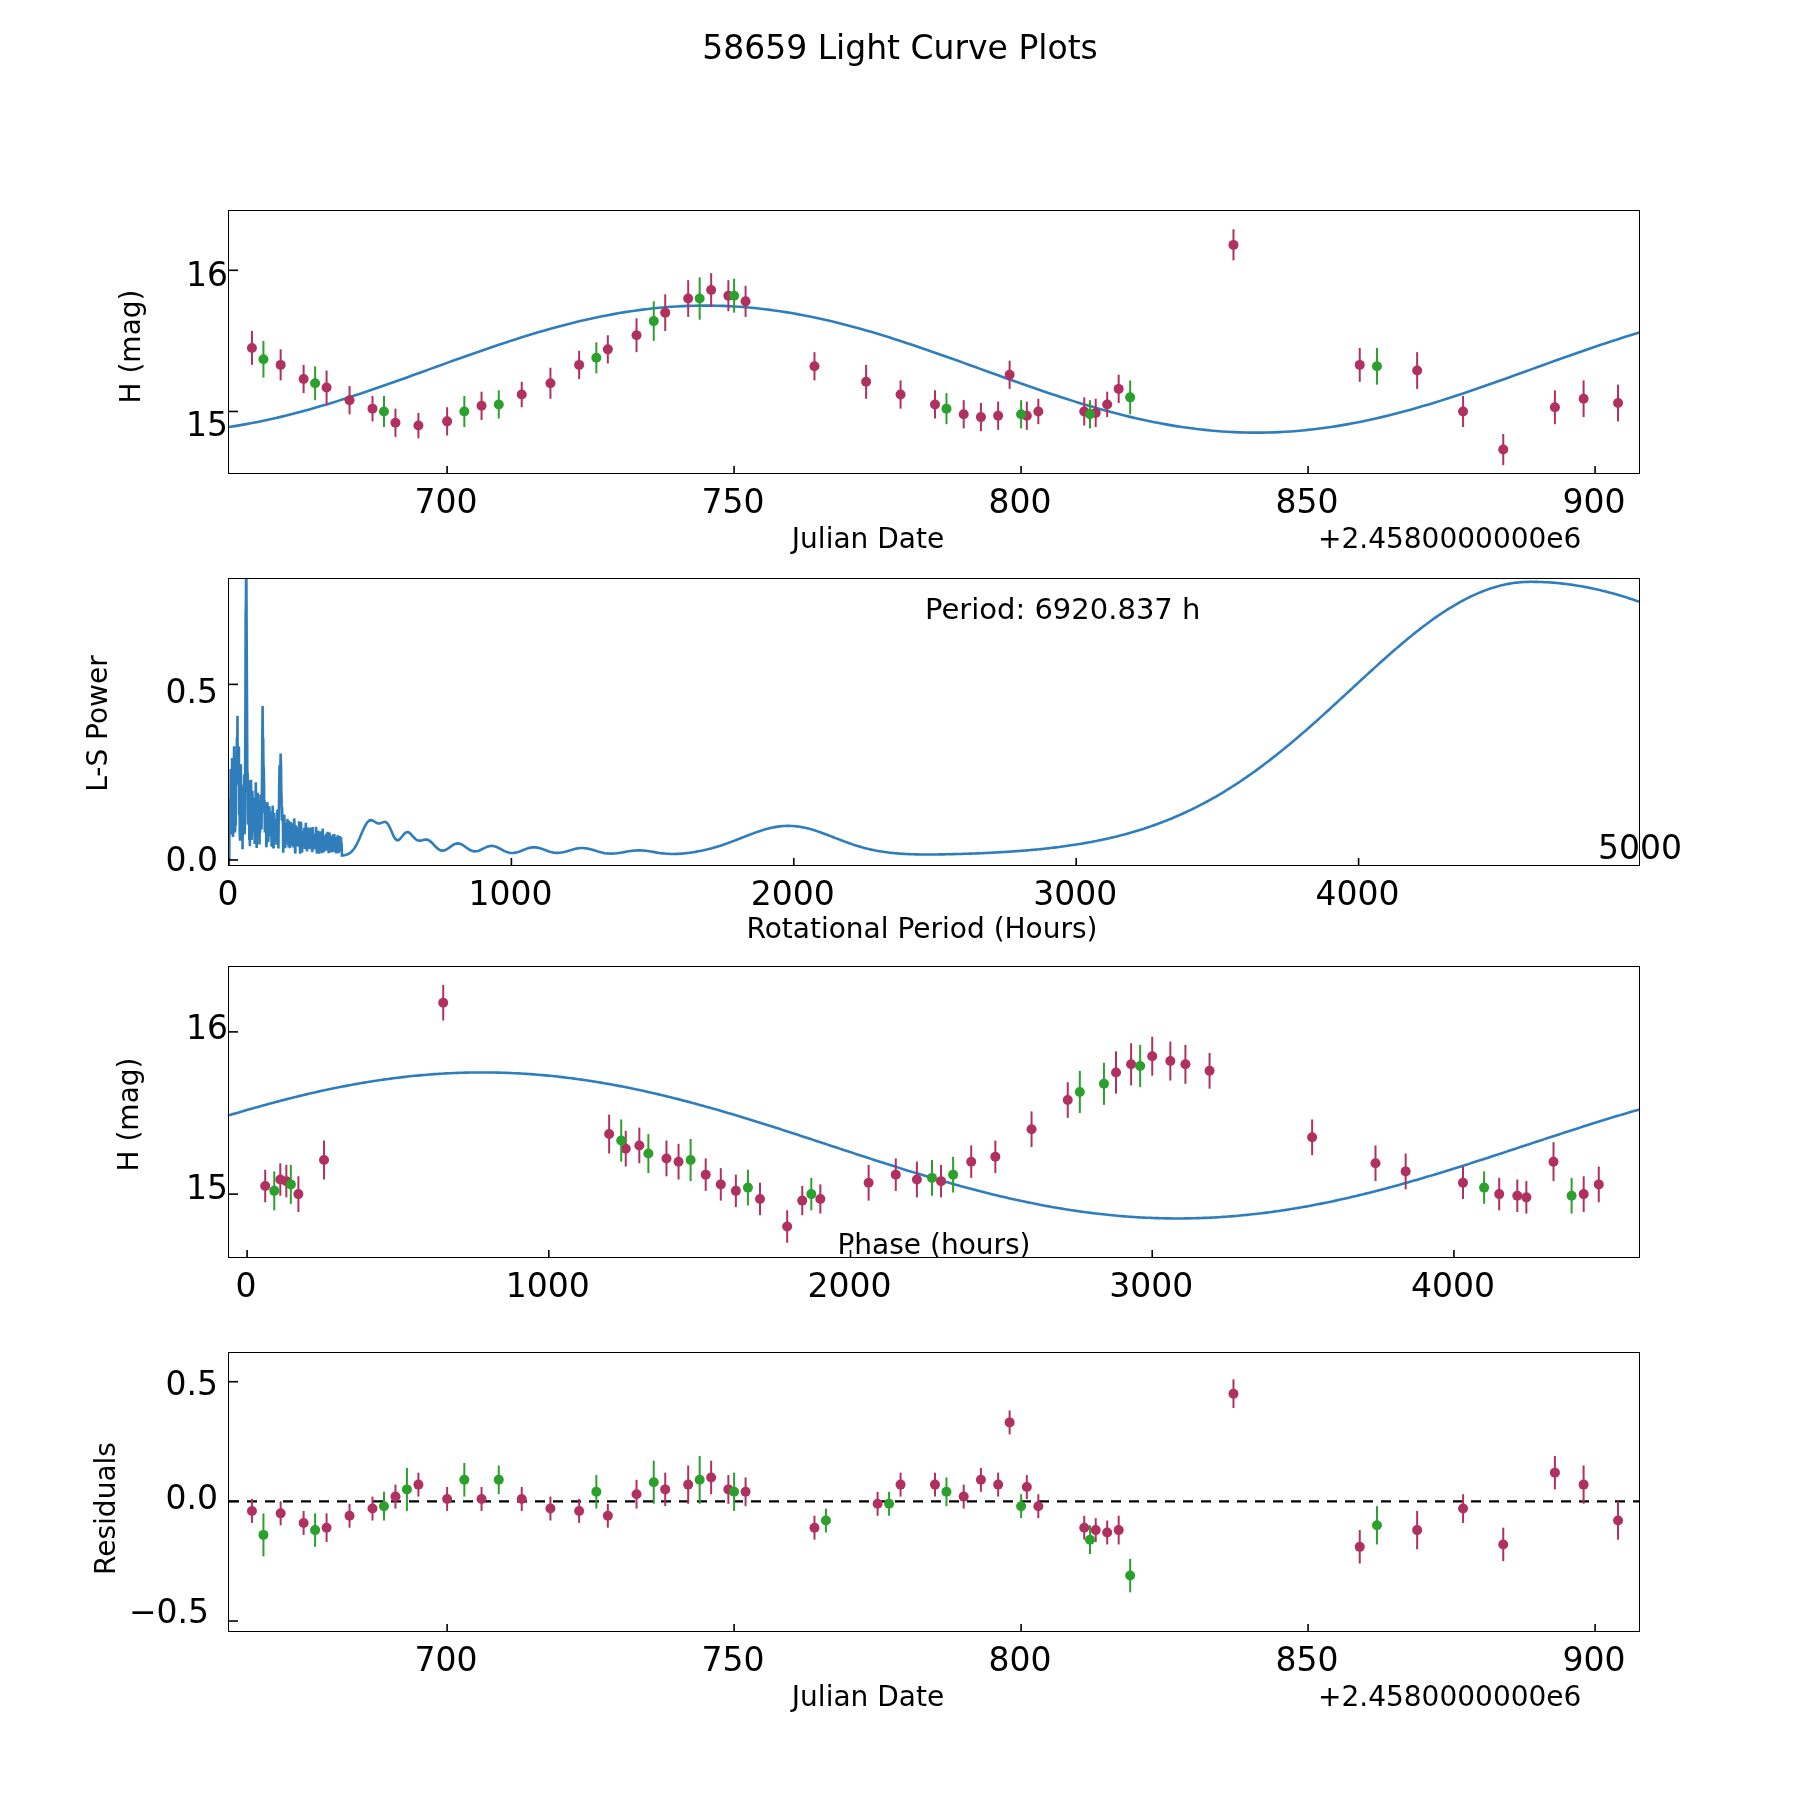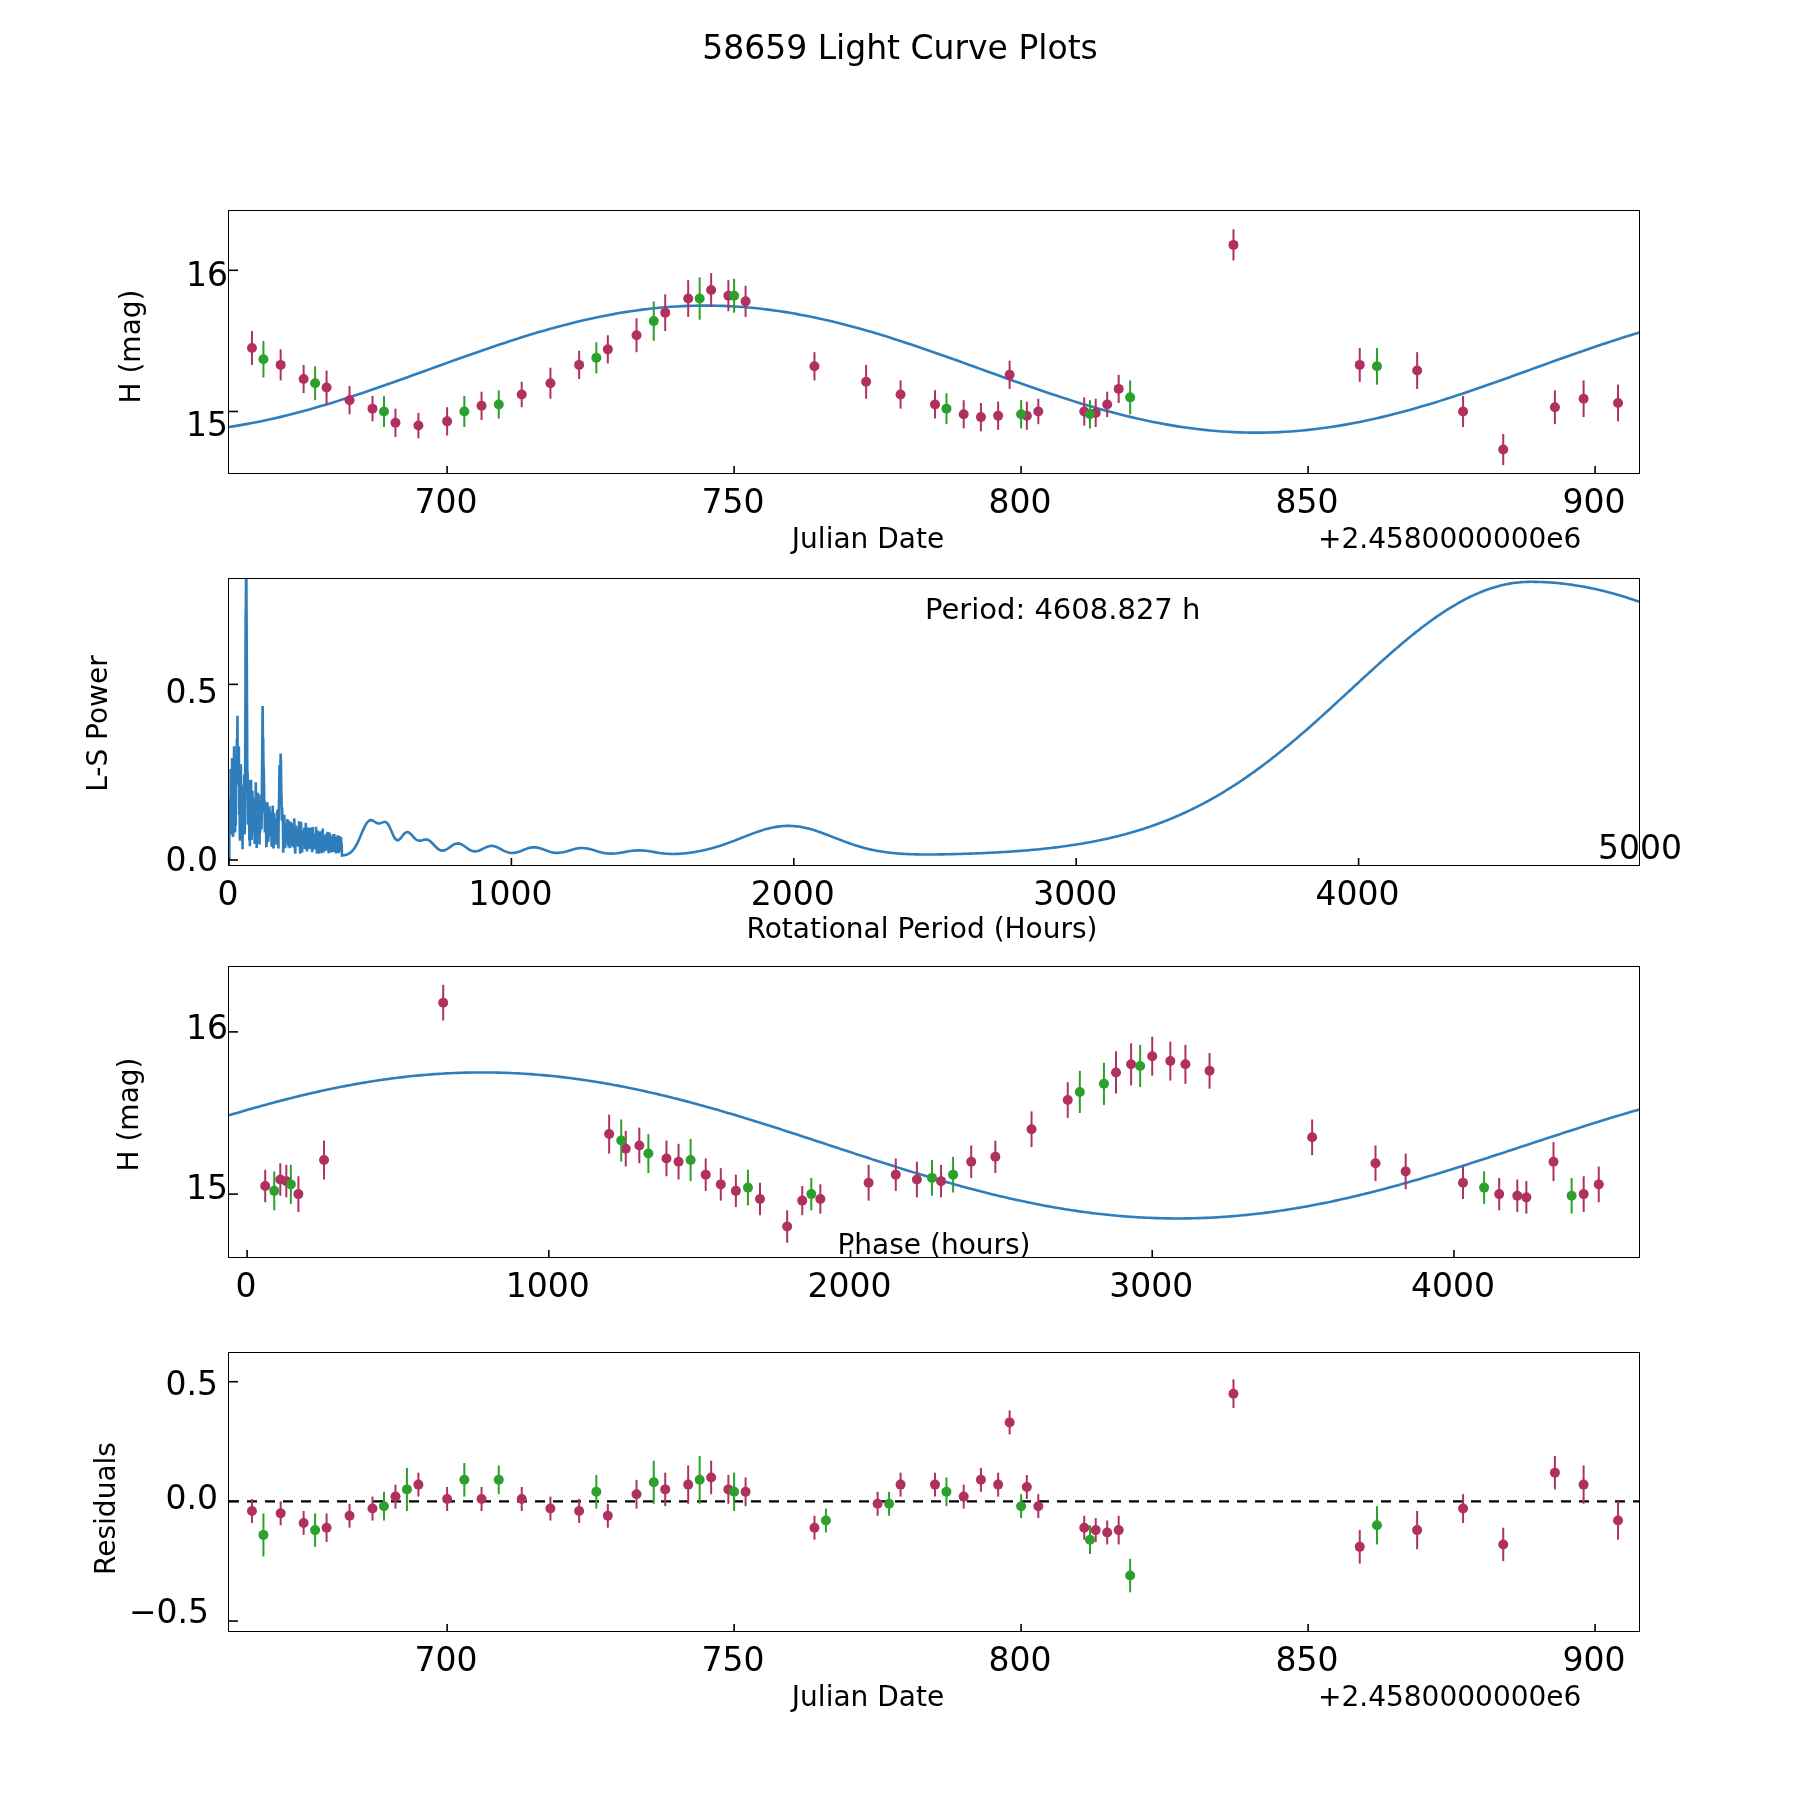--- a/index.html
+++ b/index.html
@@ -223,21 +223,21 @@
           <line x1="1129.6000000000001" y1="288" x2="1129.6000000000001" y2="279" stroke="#000" stroke-width="1.6"></line>
           <line x1="1412" y1="288" x2="1412" y2="279" stroke="#000" stroke-width="1.6"></line>
           <line x1="0" y1="280.9756097560976" x2="9" y2="280.9756097560976" stroke="#000" stroke-width="1.6"></line>
           <line x1="0" y1="105.3658536585366" x2="9" y2="105.3658536585366" stroke="#000" stroke-width="1.6"></line>
         </svg>
     </div>
     <div class="ylabel" style="left:-53px; top:707px; width:300px; transform: rotate(-90deg);">L-S Power</div>
     <div class="tick-label" style="left:148px; top:840px; width:70px; text-align:right;">0.0</div>
     <div class="tick-label" style="left:148px; top:672px; width:70px; text-align:right;">0.5</div>
     <div class="xlabel" style="left:692px; top:912px; width:460px;">Rotational Period (Hours)</div>
-    <div class="annot" style="left:925px; top:592px;">Period: 4608.827 h</div>
+    <div class="annot" style="left:925px; top:592px;">Period: 6920.837 h</div>
   </div>
 
   <div class="panel">
     <div class="axes" id="ax3" style="left:228px; top:966px; width:1412px; height:292px;">
       <svg id="svg3" width="1412" height="292" viewBox="0 0 1412 292">
           <path d="M0.00 148.30 L2.41 147.58 L4.83 146.86 L7.24 146.14 L9.65 145.43 L12.07 144.72 L14.48 144.02 L16.90 143.32 L19.31 142.62 L21.72 141.93 L24.14 141.25 L26.55 140.56 L28.96 139.88 L31.38 139.21 L33.79 138.54 L36.21 137.88 L38.62 137.22 L41.03 136.56 L43.45 135.91 L45.86 135.27 L48.27 134.63 L50.69 134.00 L53.10 133.37 L55.51 132.74 L57.93 132.12 L60.34 131.51 L62.76 130.91 L65.17 130.30 L67.58 129.71 L70.00 129.12 L72.41 128.53 L74.82 127.96 L77.24 127.38 L79.65 126.82 L82.06 126.26 L84.48 125.70 L86.89 125.16 L89.31 124.62 L91.72 124.08 L94.13 123.55 L96.55 123.03 L98.96 122.52 L101.37 122.01 L103.79 121.51 L106.20 121.01 L108.62 120.52 L111.03 120.04 L113.44 119.57 L115.86 119.10 L118.27 118.64 L120.68 118.19 L123.10 117.74 L125.51 117.30 L127.92 116.87 L130.34 116.45 L132.75 116.03 L135.17 115.62 L137.58 115.22 L139.99 114.83 L142.41 114.44 L144.82 114.06 L147.23 113.69 L149.65 113.33 L152.06 112.97 L154.48 112.62 L156.89 112.28 L159.30 111.95 L161.72 111.62 L164.13 111.31 L166.54 111.00 L168.96 110.70 L171.37 110.41 L173.78 110.12 L176.20 109.85 L178.61 109.58 L181.03 109.32 L183.44 109.07 L185.85 108.82 L188.27 108.59 L190.68 108.36 L193.09 108.14 L195.51 107.93 L197.92 107.73 L200.34 107.54 L202.75 107.35 L205.16 107.17 L207.58 107.01 L209.99 106.85 L212.40 106.70 L214.82 106.55 L217.23 106.42 L219.64 106.29 L222.06 106.18 L224.47 106.07 L226.89 105.97 L229.30 105.88 L231.71 105.80 L234.13 105.72 L236.54 105.66 L238.95 105.60 L241.37 105.55 L243.78 105.51 L246.19 105.48 L248.61 105.46 L251.02 105.45 L253.44 105.44 L255.85 105.45 L258.26 105.46 L260.68 105.48 L263.09 105.51 L265.50 105.55 L267.92 105.60 L270.33 105.66 L272.75 105.72 L275.16 105.80 L277.57 105.88 L279.99 105.97 L282.40 106.07 L284.81 106.18 L287.23 106.29 L289.64 106.42 L292.05 106.55 L294.47 106.70 L296.88 106.85 L299.30 107.01 L301.71 107.17 L304.12 107.35 L306.54 107.54 L308.95 107.73 L311.36 107.93 L313.78 108.14 L316.19 108.36 L318.61 108.59 L321.02 108.82 L323.43 109.07 L325.85 109.32 L328.26 109.58 L330.67 109.85 L333.09 110.12 L335.50 110.41 L337.91 110.70 L340.33 111.00 L342.74 111.31 L345.16 111.62 L347.57 111.95 L349.98 112.28 L352.40 112.62 L354.81 112.97 L357.22 113.33 L359.64 113.69 L362.05 114.06 L364.46 114.44 L366.88 114.83 L369.29 115.22 L371.71 115.62 L374.12 116.03 L376.53 116.45 L378.95 116.87 L381.36 117.30 L383.77 117.74 L386.19 118.19 L388.60 118.64 L391.02 119.10 L393.43 119.57 L395.84 120.04 L398.26 120.52 L400.67 121.01 L403.08 121.51 L405.50 122.01 L407.91 122.52 L410.32 123.03 L412.74 123.55 L415.15 124.08 L417.57 124.62 L419.98 125.16 L422.39 125.70 L424.81 126.26 L427.22 126.82 L429.63 127.38 L432.05 127.96 L434.46 128.53 L436.88 129.12 L439.29 129.71 L441.70 130.30 L444.12 130.91 L446.53 131.51 L448.94 132.12 L451.36 132.74 L453.77 133.37 L456.18 134.00 L458.60 134.63 L461.01 135.27 L463.43 135.91 L465.84 136.56 L468.25 137.22 L470.67 137.88 L473.08 138.54 L475.49 139.21 L477.91 139.88 L480.32 140.56 L482.74 141.25 L485.15 141.93 L487.56 142.62 L489.98 143.32 L492.39 144.02 L494.80 144.72 L497.22 145.43 L499.63 146.14 L502.04 146.86 L504.46 147.58 L506.87 148.30 L509.29 149.03 L511.70 149.76 L514.11 150.49 L516.53 151.23 L518.94 151.97 L521.35 152.72 L523.77 153.46 L526.18 154.21 L528.59 154.96 L531.01 155.72 L533.42 156.48 L535.84 157.24 L538.25 158.00 L540.66 158.77 L543.08 159.53 L545.49 160.30 L547.90 161.08 L550.32 161.85 L552.73 162.63 L555.15 163.41 L557.56 164.19 L559.97 164.97 L562.39 165.75 L564.80 166.53 L567.21 167.32 L569.63 168.11 L572.04 168.90 L574.45 169.69 L576.87 170.48 L579.28 171.27 L581.70 172.06 L584.11 172.86 L586.52 173.65 L588.94 174.45 L591.35 175.24 L593.76 176.04 L596.18 176.83 L598.59 177.63 L601.01 178.42 L603.42 179.22 L605.83 180.02 L608.25 180.81 L610.66 181.61 L613.07 182.40 L615.49 183.20 L617.90 183.99 L620.31 184.79 L622.73 185.58 L625.14 186.37 L627.56 187.16 L629.97 187.95 L632.38 188.74 L634.80 189.53 L637.21 190.31 L639.62 191.10 L642.04 191.88 L644.45 192.66 L646.86 193.44 L649.28 194.22 L651.69 195.00 L654.11 195.77 L656.52 196.54 L658.93 197.32 L661.35 198.08 L663.76 198.85 L666.17 199.61 L668.59 200.37 L671.00 201.13 L673.42 201.89 L675.83 202.64 L678.24 203.39 L680.66 204.14 L683.07 204.88 L685.48 205.62 L687.90 206.36 L690.31 207.09 L692.72 207.82 L695.14 208.55 L697.55 209.27 L699.97 209.99 L702.38 210.71 L704.79 211.42 L707.21 212.13 L709.62 212.83 L712.03 213.53 L714.45 214.23 L716.86 214.92 L719.28 215.61 L721.69 216.29 L724.10 216.97 L726.52 217.64 L728.93 218.31 L731.34 218.98 L733.76 219.64 L736.17 220.29 L738.58 220.94 L741.00 221.59 L743.41 222.23 L745.83 222.86 L748.24 223.49 L750.65 224.11 L753.07 224.73 L755.48 225.35 L757.89 225.95 L760.31 226.55 L762.72 227.15 L765.14 227.74 L767.55 228.32 L769.96 228.90 L772.38 229.48 L774.79 230.04 L777.20 230.60 L779.62 231.16 L782.03 231.70 L784.44 232.24 L786.86 232.78 L789.27 233.31 L791.69 233.83 L794.10 234.35 L796.51 234.85 L798.93 235.36 L801.34 235.85 L803.75 236.34 L806.17 236.82 L808.58 237.30 L810.99 237.76 L813.41 238.22 L815.82 238.68 L818.24 239.12 L820.65 239.56 L823.06 239.99 L825.48 240.42 L827.89 240.84 L830.30 241.24 L832.72 241.65 L835.13 242.04 L837.55 242.43 L839.96 242.81 L842.37 243.18 L844.79 243.54 L847.20 243.90 L849.61 244.25 L852.03 244.59 L854.44 244.92 L856.85 245.25 L859.27 245.56 L861.68 245.87 L864.10 246.17 L866.51 246.47 L868.92 246.75 L871.34 247.03 L873.75 247.30 L876.16 247.56 L878.58 247.81 L880.99 248.05 L883.41 248.29 L885.82 248.52 L888.23 248.74 L890.65 248.95 L893.06 249.15 L895.47 249.34 L897.89 249.53 L900.30 249.71 L902.71 249.87 L905.13 250.03 L907.54 250.19 L909.96 250.33 L912.37 250.46 L914.78 250.59 L917.20 250.71 L919.61 250.81 L922.02 250.91 L924.44 251.01 L926.85 251.09 L929.26 251.16 L931.68 251.23 L934.09 251.29 L936.51 251.33 L938.92 251.37 L941.33 251.40 L943.75 251.43 L946.16 251.44 L948.57 251.44 L950.99 251.44 L953.40 251.43 L955.82 251.41 L958.23 251.38 L960.64 251.34 L963.06 251.29 L965.47 251.23 L967.88 251.17 L970.30 251.10 L972.71 251.02 L975.12 250.92 L977.54 250.83 L979.95 250.72 L982.37 250.60 L984.78 250.48 L987.19 250.34 L989.61 250.20 L992.02 250.05 L994.43 249.89 L996.85 249.72 L999.26 249.55 L1001.68 249.36 L1004.09 249.17 L1006.50 248.97 L1008.92 248.76 L1011.33 248.54 L1013.74 248.31 L1016.16 248.08 L1018.57 247.84 L1020.98 247.58 L1023.40 247.33 L1025.81 247.06 L1028.23 246.78 L1030.64 246.50 L1033.05 246.21 L1035.47 245.91 L1037.88 245.60 L1040.29 245.28 L1042.71 244.96 L1045.12 244.62 L1047.54 244.28 L1049.95 243.94 L1052.36 243.58 L1054.78 243.22 L1057.19 242.85 L1059.60 242.47 L1062.02 242.08 L1064.43 241.69 L1066.84 241.29 L1069.26 240.88 L1071.67 240.46 L1074.09 240.04 L1076.50 239.61 L1078.91 239.17 L1081.33 238.72 L1083.74 238.27 L1086.15 237.81 L1088.57 237.34 L1090.98 236.87 L1093.39 236.39 L1095.81 235.90 L1098.22 235.41 L1100.64 234.91 L1103.05 234.40 L1105.46 233.88 L1107.88 233.36 L1110.29 232.83 L1112.70 232.30 L1115.12 231.76 L1117.53 231.21 L1119.95 230.66 L1122.36 230.10 L1124.77 229.53 L1127.19 228.96 L1129.60 228.38 L1132.01 227.80 L1134.43 227.21 L1136.84 226.62 L1139.25 226.01 L1141.67 225.41 L1144.08 224.80 L1146.50 224.18 L1148.91 223.55 L1151.32 222.93 L1153.74 222.29 L1156.15 221.65 L1158.56 221.01 L1160.98 220.36 L1163.39 219.71 L1165.81 219.05 L1168.22 218.38 L1170.63 217.71 L1173.05 217.04 L1175.46 216.36 L1177.87 215.68 L1180.29 214.99 L1182.70 214.30 L1185.11 213.60 L1187.53 212.91 L1189.94 212.20 L1192.36 211.49 L1194.77 210.78 L1197.18 210.07 L1199.60 209.35 L1202.01 208.62 L1204.42 207.90 L1206.84 207.17 L1209.25 206.43 L1211.66 205.70 L1214.08 204.96 L1216.49 204.21 L1218.91 203.47 L1221.32 202.72 L1223.73 201.96 L1226.15 201.21 L1228.56 200.45 L1230.97 199.69 L1233.39 198.93 L1235.80 198.16 L1238.22 197.39 L1240.63 196.62 L1243.04 195.85 L1245.46 195.08 L1247.87 194.30 L1250.28 193.52 L1252.70 192.74 L1255.11 191.96 L1257.52 191.18 L1259.94 190.39 L1262.35 189.61 L1264.77 188.82 L1267.18 188.03 L1269.59 187.24 L1272.01 186.45 L1274.42 185.66 L1276.83 184.87 L1279.25 184.07 L1281.66 183.28 L1284.08 182.48 L1286.49 181.69 L1288.90 180.89 L1291.32 180.10 L1293.73 179.30 L1296.14 178.51 L1298.56 177.71 L1300.97 176.91 L1303.38 176.12 L1305.80 175.32 L1308.21 174.53 L1310.63 173.73 L1313.04 172.94 L1315.45 172.14 L1317.87 171.35 L1320.28 170.56 L1322.69 169.77 L1325.11 168.98 L1327.52 168.19 L1329.94 167.40 L1332.35 166.62 L1334.76 165.83 L1337.18 165.05 L1339.59 164.27 L1342.00 163.49 L1344.42 162.71 L1346.83 161.93 L1349.24 161.16 L1351.66 160.38 L1354.07 159.61 L1356.49 158.85 L1358.90 158.08 L1361.31 157.32 L1363.73 156.56 L1366.14 155.80 L1368.55 155.04 L1370.97 154.29 L1373.38 153.54 L1375.79 152.79 L1378.21 152.05 L1380.62 151.31 L1383.04 150.57 L1385.45 149.84 L1387.86 149.11 L1390.28 148.38 L1392.69 147.65 L1395.10 146.93 L1397.52 146.22 L1399.93 145.51 L1402.35 144.80 L1404.76 144.09 L1407.17 143.39 L1409.59 142.70 L1412.00 142.00" fill="none" stroke="#2f7ebb" stroke-width="2.6"></path>
           <g>
             <line x1="36.205128205128204" y1="202.7777777777776" x2="36.205128205128204" y2="235.22222222222194" stroke="#b03060" stroke-width="2"></line>
             <circle cx="36.205128205128204" cy="218.99999999999977" r="5" fill="#b03060"></circle>
             <line x1="51.2905982905983" y1="196.28888888888886" x2="51.2905982905983" y2="228.7333333333332" stroke="#b03060" stroke-width="2"></line>

